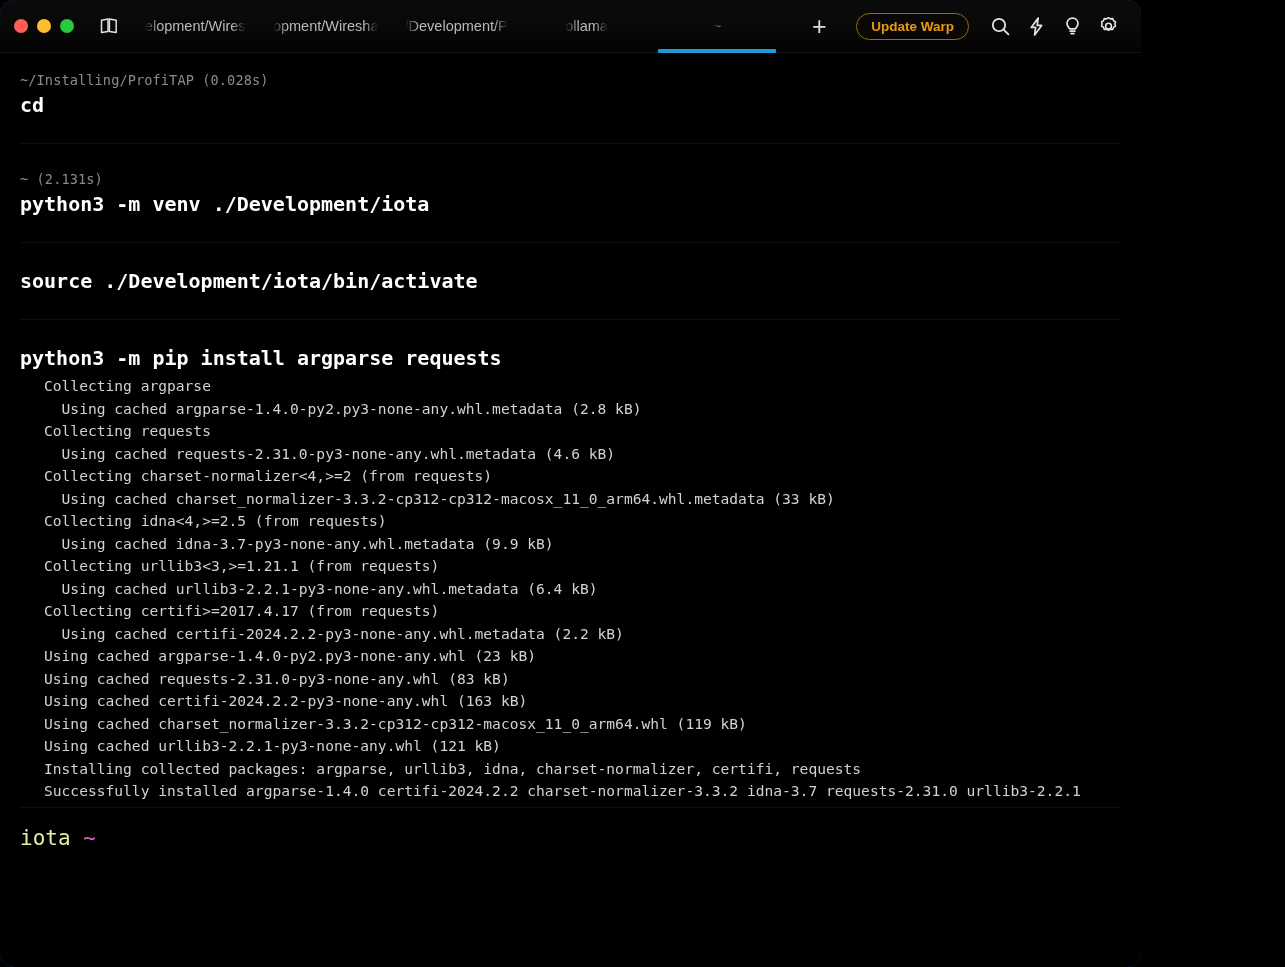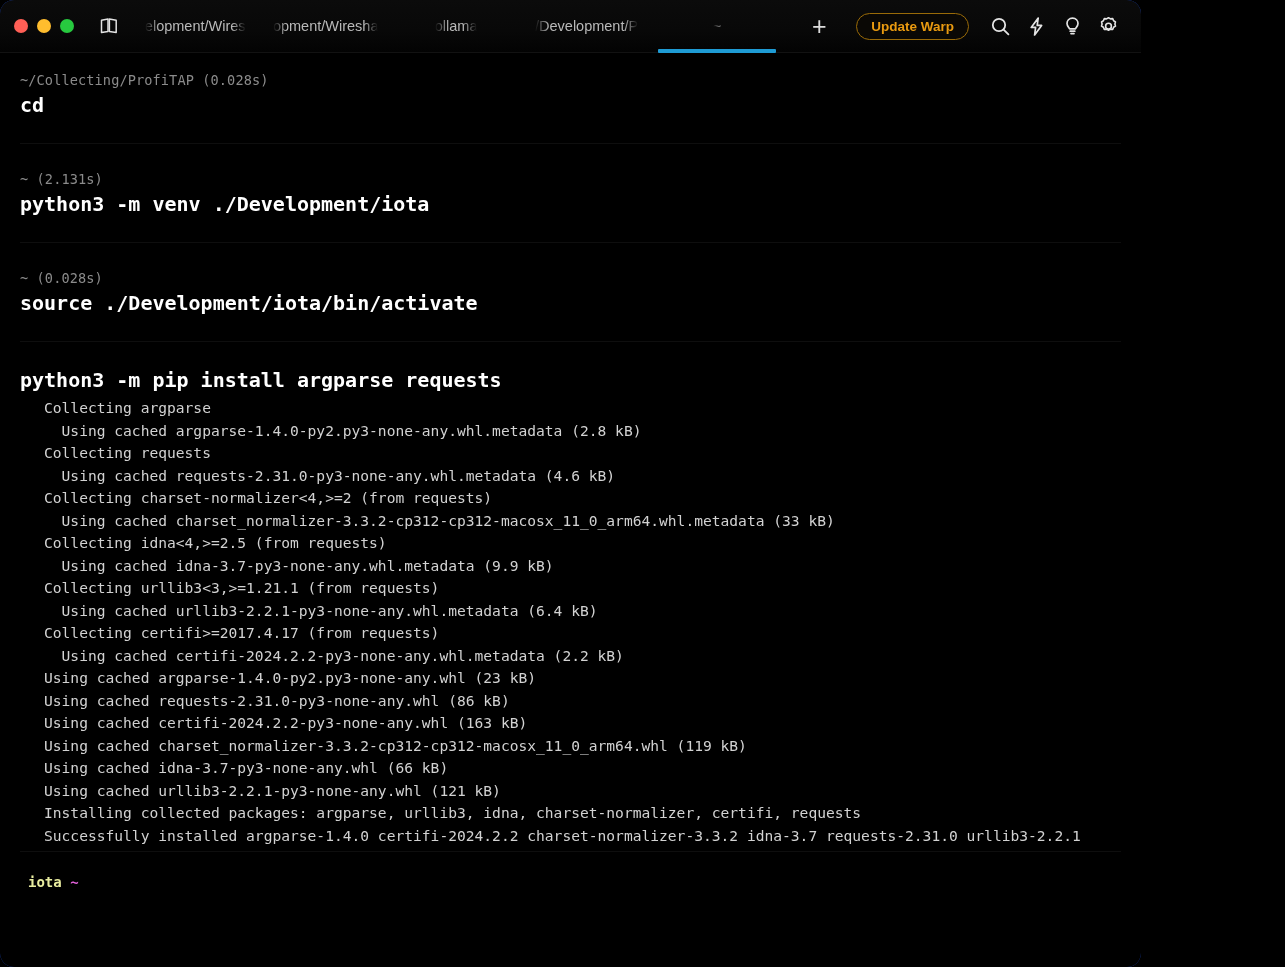--- a/index.html
+++ b/index.html
@@ -158,24 +158,23 @@
     color:#d2d2d2;
     white-space:pre;
     font-size:14.6px;
     line-height:22.5px;
   }
   .out-block { padding-top:3px; padding-bottom:4px;margin-left:24px; }
 
   .final-prompt {
     padding-top:18px;
     white-space:pre;
-    font-size:14px;
-    font-weight:bold;
+    font-size:21px;
+    font-weight:normal;
     line-height:24px;
-    margin-left:8px;
   }
   .fp-env  { color:#e9eda0; }
   .fp-path { color:#e060d8; }
 </style>
 </head>
 <body>
 
 <div id="app">
 
   <div class="tabbar">
@@ -194,24 +193,24 @@
     </div>
 
     <div class="tabs">
       <div class="tab">
         <span class="label">elopment/Wires</span>
       </div>
       <div class="tab">
         <span class="label">opment/Wiresha</span>
       </div>
       <div class="tab">
+        <span class="label">/Development/P</span>
+      </div>
+      <div class="tab">
         <span class="label">ollama</span>
-      </div>
-      <div class="tab">
-        <span class="label">/Development/P</span>
       </div>
       <div class="tab active">
         <span class="label">~</span>
       </div>
       <div class="tab-plus">
         <span class="plus-glyph">+</span>
       </div>
     </div>
 
     <div class="bar-right">
@@ -245,35 +244,34 @@
           <circle cx="10.5" cy="10.2" r="2.9" fill="none" stroke="#e4e4e4" stroke-width="1.6"></circle>
         </svg>
       </span>
 
     </div>
   </div>
 
   <div class="terminal">
 
     <div class="block">
-      <div class="prompt-head">~/Collecting/ProfiTAP (0.028s)</div>
+      <div class="prompt-head">~/Installing/ProfiTAP (0.028s)</div>
       <div class="cmd-line">cd</div>
       <div class="blk-spacer"></div>
     </div>
 
     <div class="block">
       <div class="blk-spacer"></div>
       <div class="prompt-head">~ (2.131s)</div>
       <div class="cmd-line">python3 -m venv ./Development/iota</div>
       <div class="blk-spacer"></div>
     </div>
 
     <div class="block">
       <div class="blk-spacer"></div>
-      <div class="prompt-head">~ (0.028s)</div>
       <div class="cmd-line">source ./Development/iota/bin/activate</div>
       <div class="blk-spacer"></div>
     </div>
 
     <div class="block">
       <div class="blk-spacer"></div>
       <div class="cmd-line">python3 -m pip install argparse requests</div>
       <div class="out-block">
         <div class="out-line">Collecting argparse</div>
         <div class="out-line">  Using cached argparse-1.4.0-py2.py3-none-any.whl.metadata (2.8 kB)</div>
@@ -281,24 +279,23 @@
         <div class="out-line">  Using cached requests-2.31.0-py3-none-any.whl.metadata (4.6 kB)</div>
         <div class="out-line">Collecting charset-normalizer&lt;4,&gt;=2 (from requests)</div>
         <div class="out-line">  Using cached charset_normalizer-3.3.2-cp312-cp312-macosx_11_0_arm64.whl.metadata (33 kB)</div>
         <div class="out-line">Collecting idna&lt;4,&gt;=2.5 (from requests)</div>
         <div class="out-line">  Using cached idna-3.7-py3-none-any.whl.metadata (9.9 kB)</div>
         <div class="out-line">Collecting urllib3&lt;3,&gt;=1.21.1 (from requests)</div>
         <div class="out-line">  Using cached urllib3-2.2.1-py3-none-any.whl.metadata (6.4 kB)</div>
         <div class="out-line">Collecting certifi&gt;=2017.4.17 (from requests)</div>
         <div class="out-line">  Using cached certifi-2024.2.2-py3-none-any.whl.metadata (2.2 kB)</div>
         <div class="out-line">Using cached argparse-1.4.0-py2.py3-none-any.whl (23 kB)</div>
-        <div class="out-line">Using cached requests-2.31.0-py3-none-any.whl (86 kB)</div>
+        <div class="out-line">Using cached requests-2.31.0-py3-none-any.whl (83 kB)</div>
         <div class="out-line">Using cached certifi-2024.2.2-py3-none-any.whl (163 kB)</div>
         <div class="out-line">Using cached charset_normalizer-3.3.2-cp312-cp312-macosx_11_0_arm64.whl (119 kB)</div>
-        <div class="out-line">Using cached idna-3.7-py3-none-any.whl (66 kB)</div>
         <div class="out-line">Using cached urllib3-2.2.1-py3-none-any.whl (121 kB)</div>
         <div class="out-line">Installing collected packages: argparse, urllib3, idna, charset-normalizer, certifi, requests</div>
         <div class="out-line">Successfully installed argparse-1.4.0 certifi-2024.2.2 charset-normalizer-3.3.2 idna-3.7 requests-2.31.0 urllib3-2.2.1</div>
       </div>
     </div>
 
     <div class="block">
       <div class="final-prompt"><span class="fp-env">iota</span><span> </span><span class="fp-path">~</span></div>
     </div>
 

